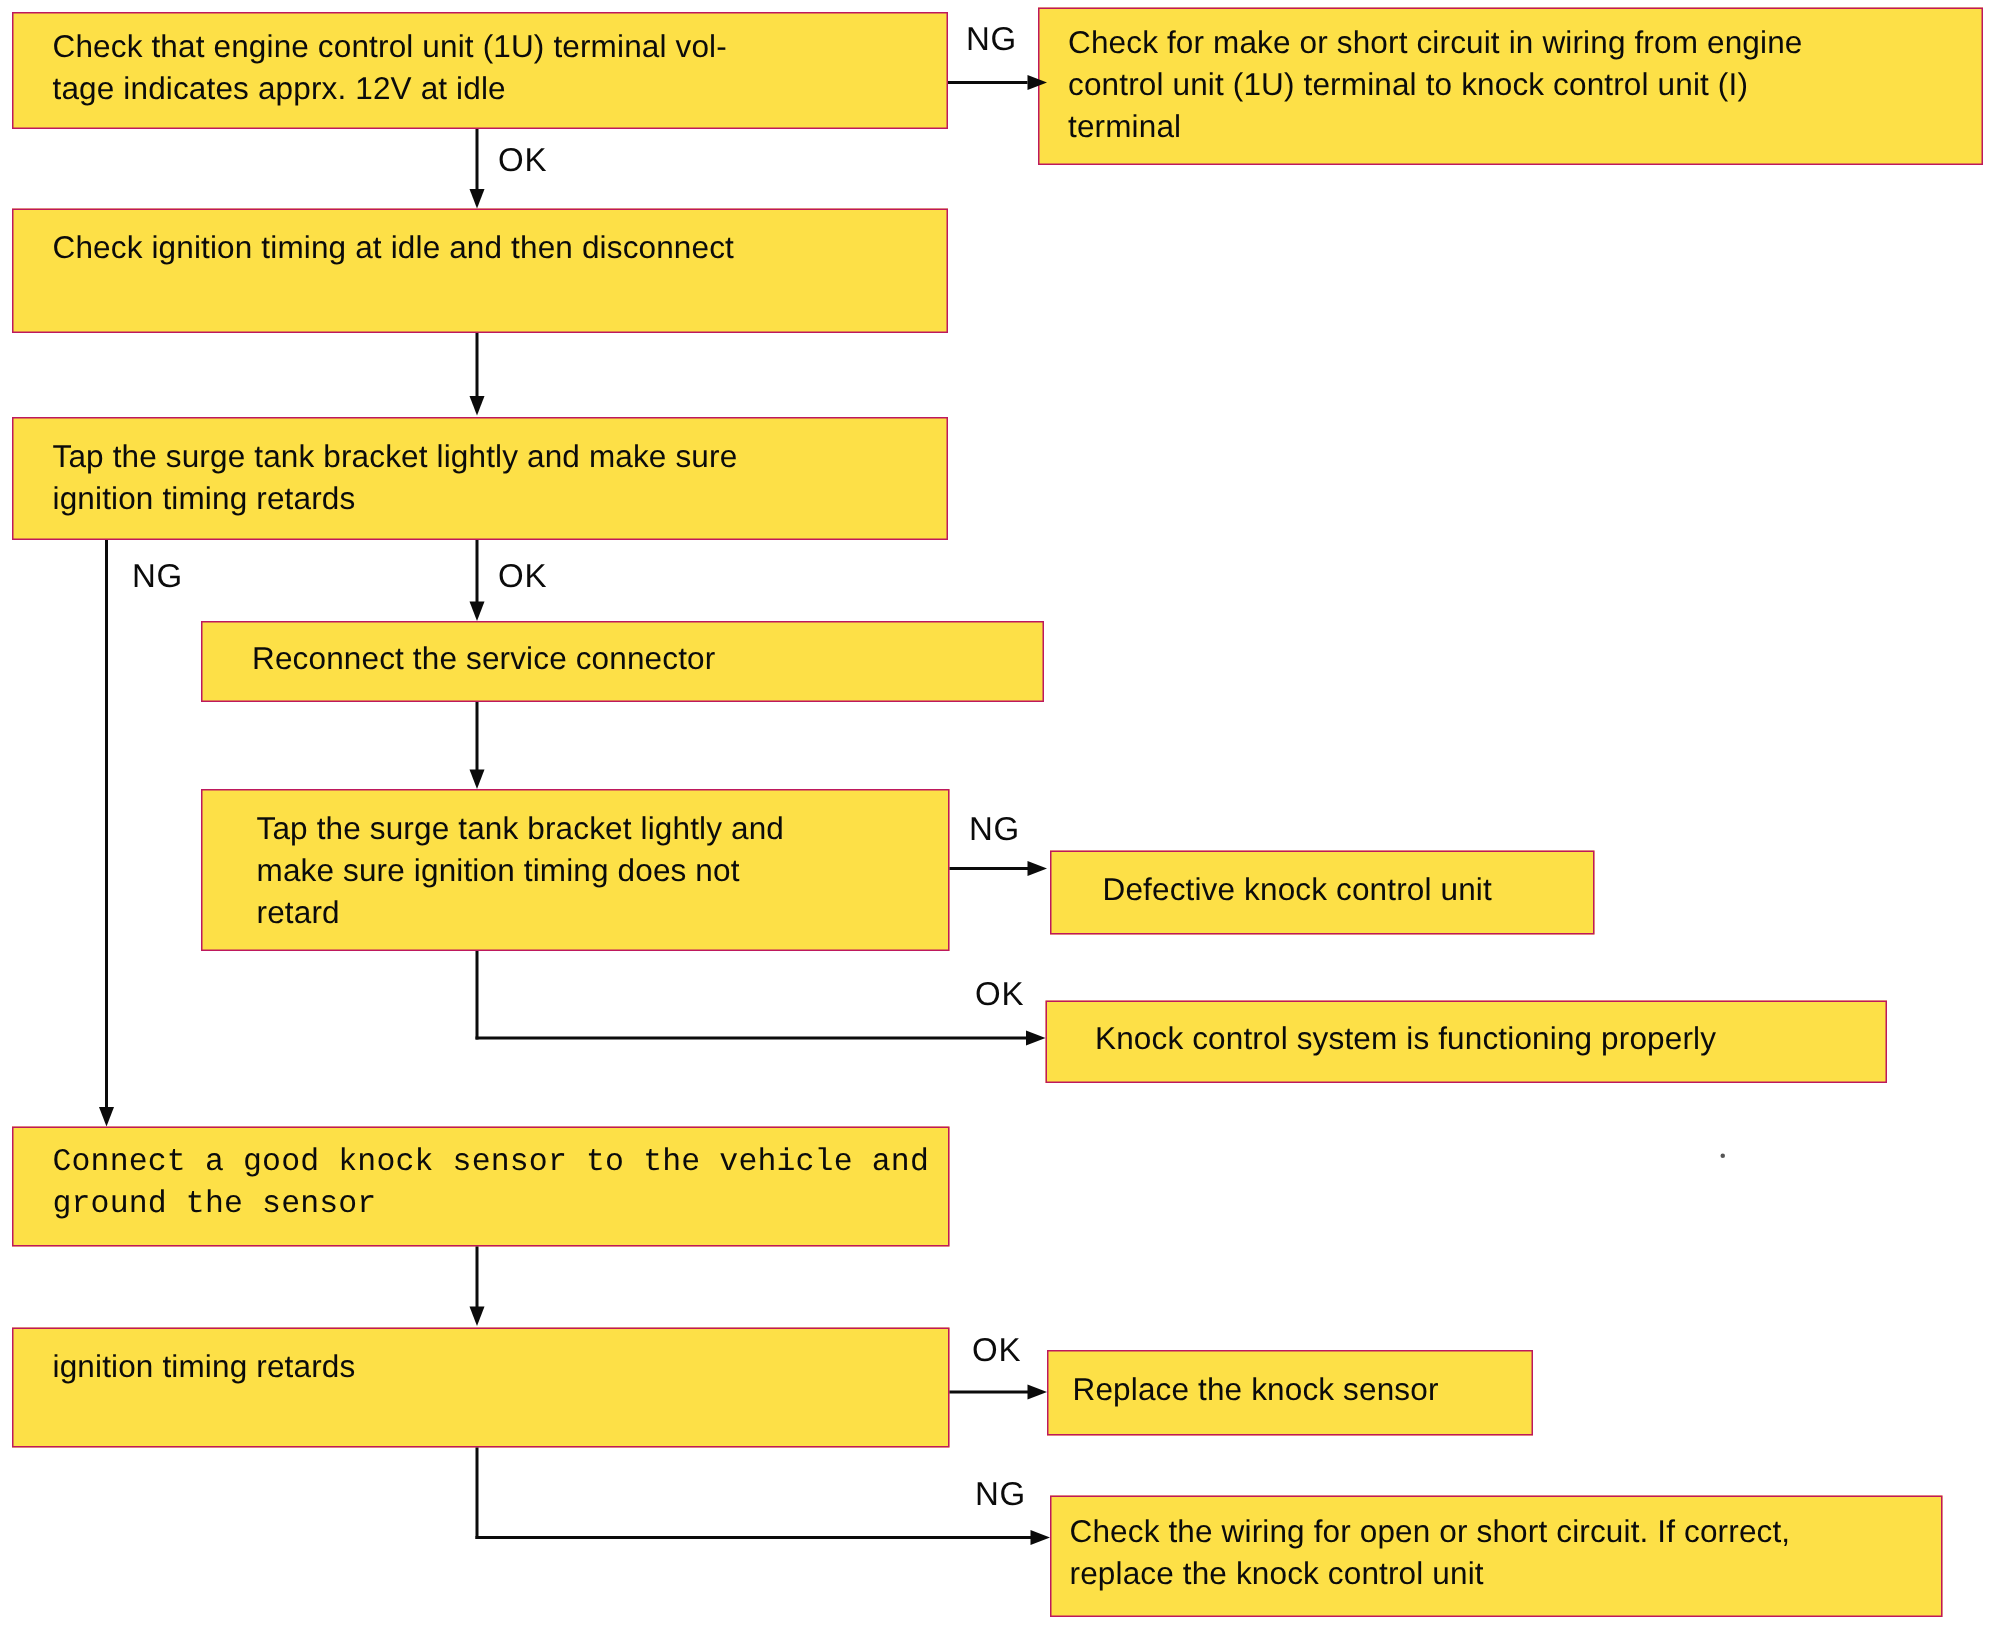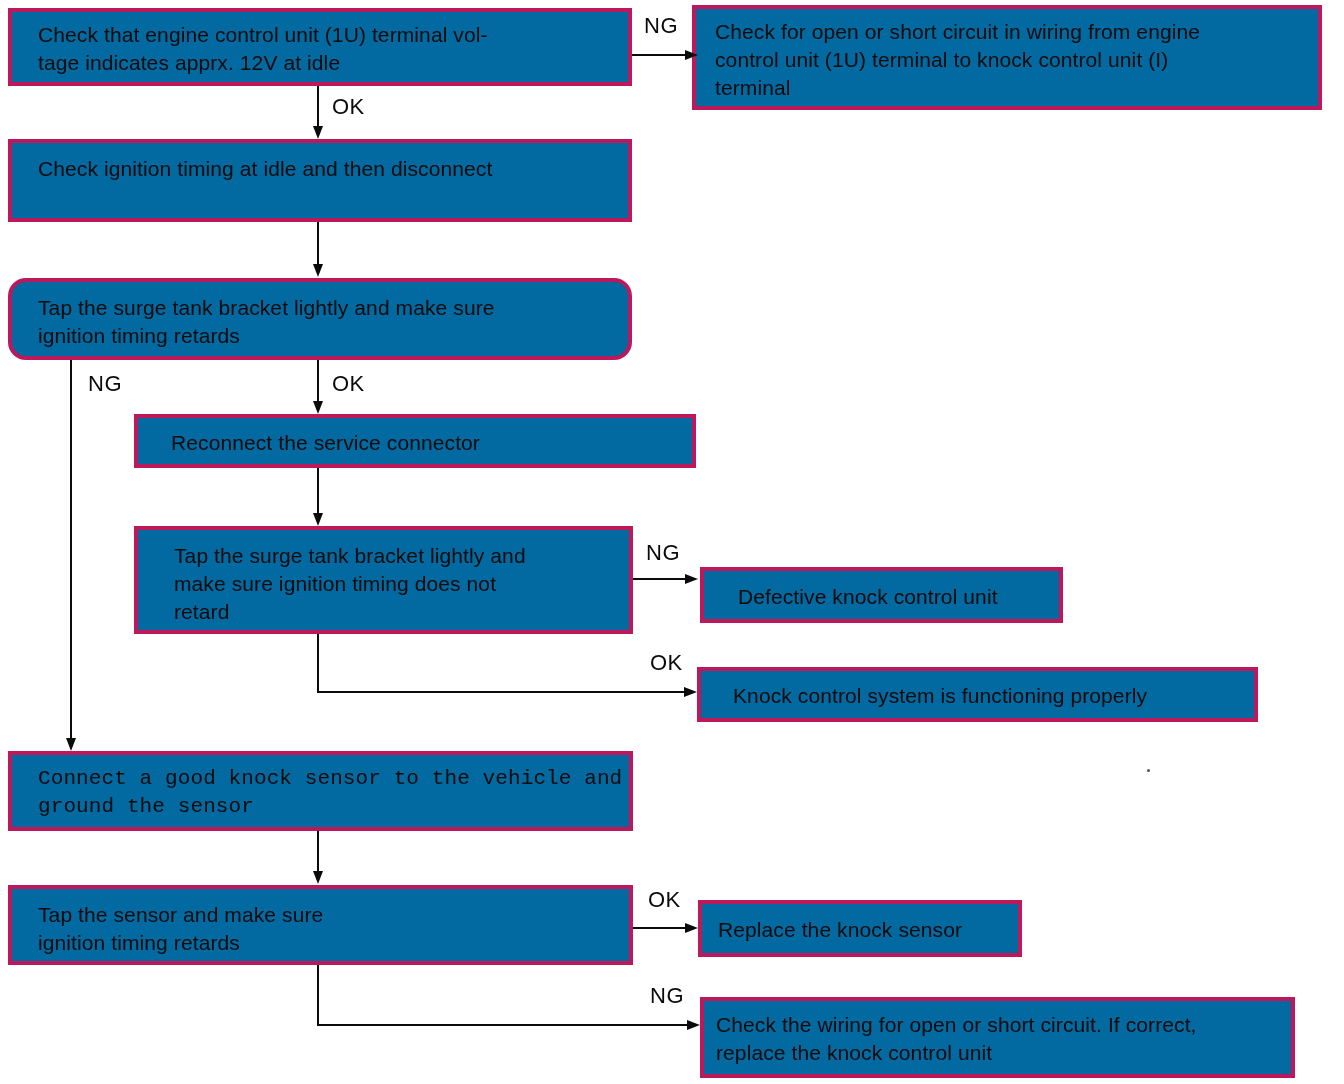--- a/index.html
+++ b/index.html
@@ -1,21 +1,21 @@
 <!DOCTYPE html>
 <html><head>
 <meta charset="utf-8">
 <style>
   html,body{margin:0;padding:0;background:#ffffff;}
   .canvas{
     position:relative;width:1344px;height:1084px;background:#ffffff;
     font-family:"Liberation Sans","DejaVu Sans",sans-serif;color:#0b0b0b;overflow:hidden;
   }
   .node{
-    position:absolute;box-sizing:border-box;border:4px solid #be185d;background:#0369a1;
+    position:absolute;box-sizing:border-box;border:1px solid #be185d;background:#fde047;
     font-size:21px;line-height:28px;letter-spacing:0.1px;
   }
   .ln{display:block;white-space:nowrap;}
   .vline,.hline{position:absolute;background:#0b0b0b;}
   .vline{width:2px;}
   .hline{height:2px;}
   .arr-d{position:absolute;width:0;height:0;
     border-left:5px solid transparent;border-right:5px solid transparent;border-top:13px solid #0b0b0b;}
   .arr-r{position:absolute;width:0;height:0;
     border-top:5px solid transparent;border-bottom:5px solid transparent;border-left:13px solid #0b0b0b;}
@@ -26,30 +26,30 @@
 <body>
 
 <div class="canvas">
 
   <div class="node" style="left:8px;top:8px;width:624px;height:78px;padding:9px 12px 0 26px;">
     <span class="ln">Check that engine control unit (1U) terminal vol-</span>
     <span class="ln">tage indicates apprx. 12V at idle</span>
   </div>
 
   <div class="node" style="left:692px;top:5px;width:630px;height:105px;padding:9px 8px 0 19px;">
-    <span class="ln">Check for open or short circuit in wiring from engine</span>
+    <span class="ln">Check for make or short circuit in wiring from engine</span>
     <span class="ln">control unit (1U) terminal to knock control unit (I)</span>
     <span class="ln">terminal</span>
   </div>
 
   <div class="node" style="left:8px;top:139px;width:624px;height:83px;padding:12px 12px 0 26px;">
     <span class="ln">Check ignition timing at idle and then disconnect</span>
   </div>
 
-  <div class="node" style="left:8px;top:278px;width:624px;height:82px;padding:12px 12px 0 26px;border-radius:18px;">
+  <div class="node" style="left:8px;top:278px;width:624px;height:82px;padding:12px 12px 0 26px;">
     <span class="ln">Tap the surge tank bracket lightly and make sure</span>
     <span class="ln">ignition timing retards</span>
   </div>
 
   <div class="node" style="left:134px;top:414px;width:562px;height:54px;padding:11px 10px 0 33px;">
     <span class="ln">Reconnect the service connector</span>
   </div>
 
   <div class="node" style="left:134px;top:526px;width:499px;height:108px;padding:12px 10px 0 36px;">
     <span class="ln">Tap the surge tank bracket lightly and</span>
@@ -64,21 +64,20 @@
   <div class="node" style="left:697px;top:667px;width:561px;height:55px;padding:11px 8px 0 32px;">
     <span class="ln">Knock control system is functioning properly</span>
   </div>
 
   <div class="node" style="left:8px;top:751px;width:625px;height:80px;padding:10px 12px 0 26px;font-family:Liberation Mono, monospace;">
     <span class="ln">Connect a good knock sensor to the vehicle and</span>
     <span class="ln">ground the sensor</span>
   </div>
 
   <div class="node" style="left:8px;top:885px;width:625px;height:80px;padding:12px 12px 0 26px;">
-    <span class="ln">Tap the sensor and make sure</span>
     <span class="ln">ignition timing retards</span>
   </div>
 
   <div class="node" style="left:698px;top:900px;width:324px;height:57px;padding:12px 8px 0 16px;">
     <span class="ln">Replace the knock sensor</span>
   </div>
 
   <div class="node" style="left:700px;top:997px;width:595px;height:81px;padding:10px 4px 0 12px;">
     <span class="ln">Check the wiring for open or short circuit. If correct,</span>
     <span class="ln">replace the knock control unit</span>

